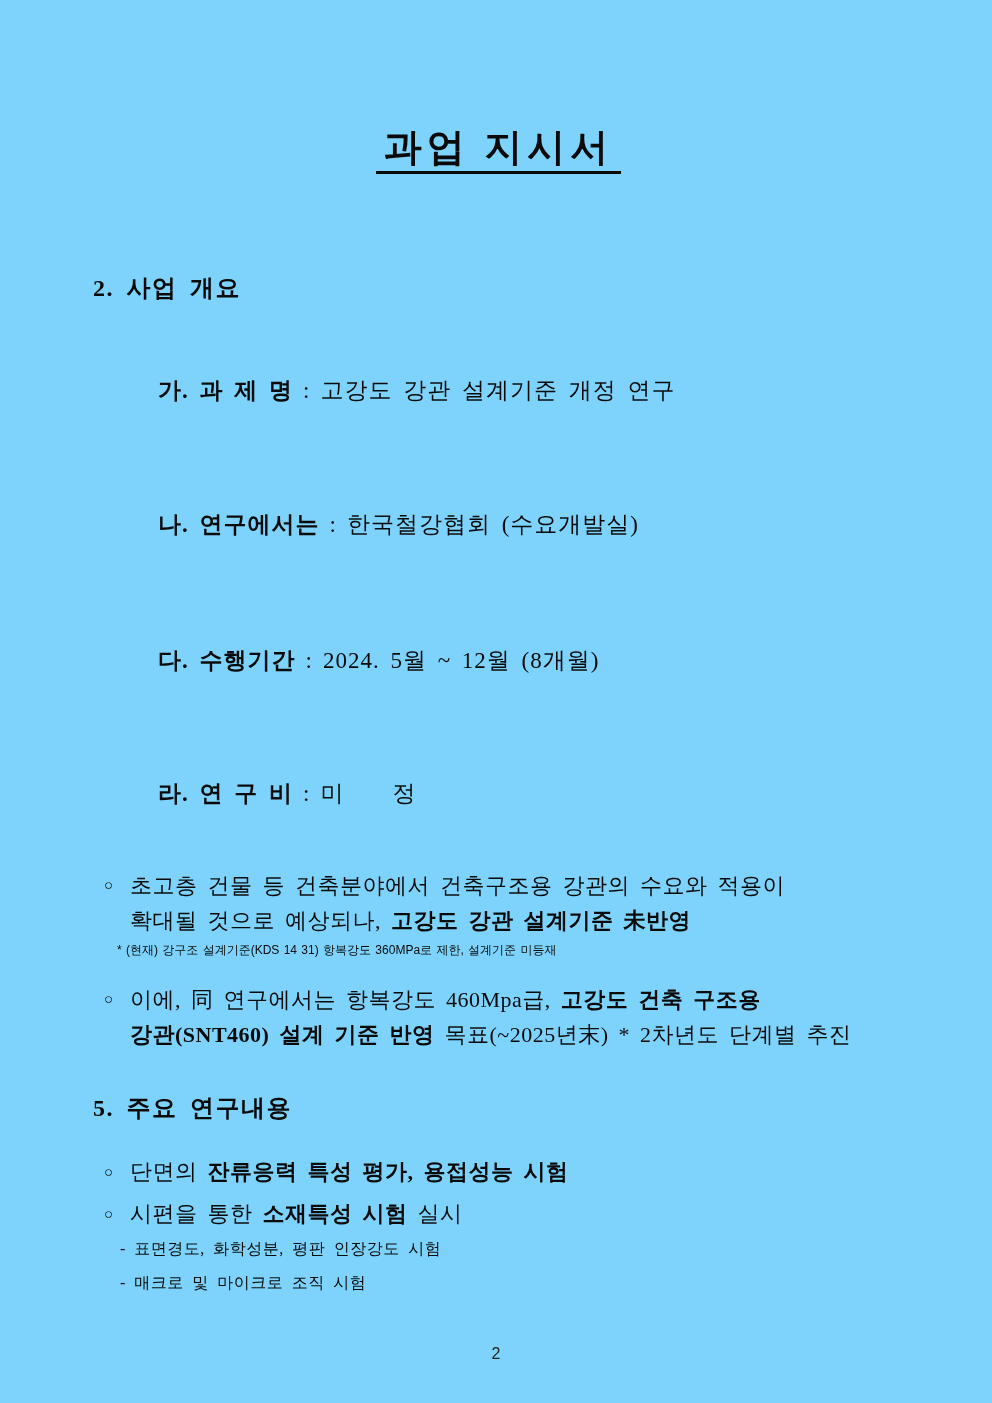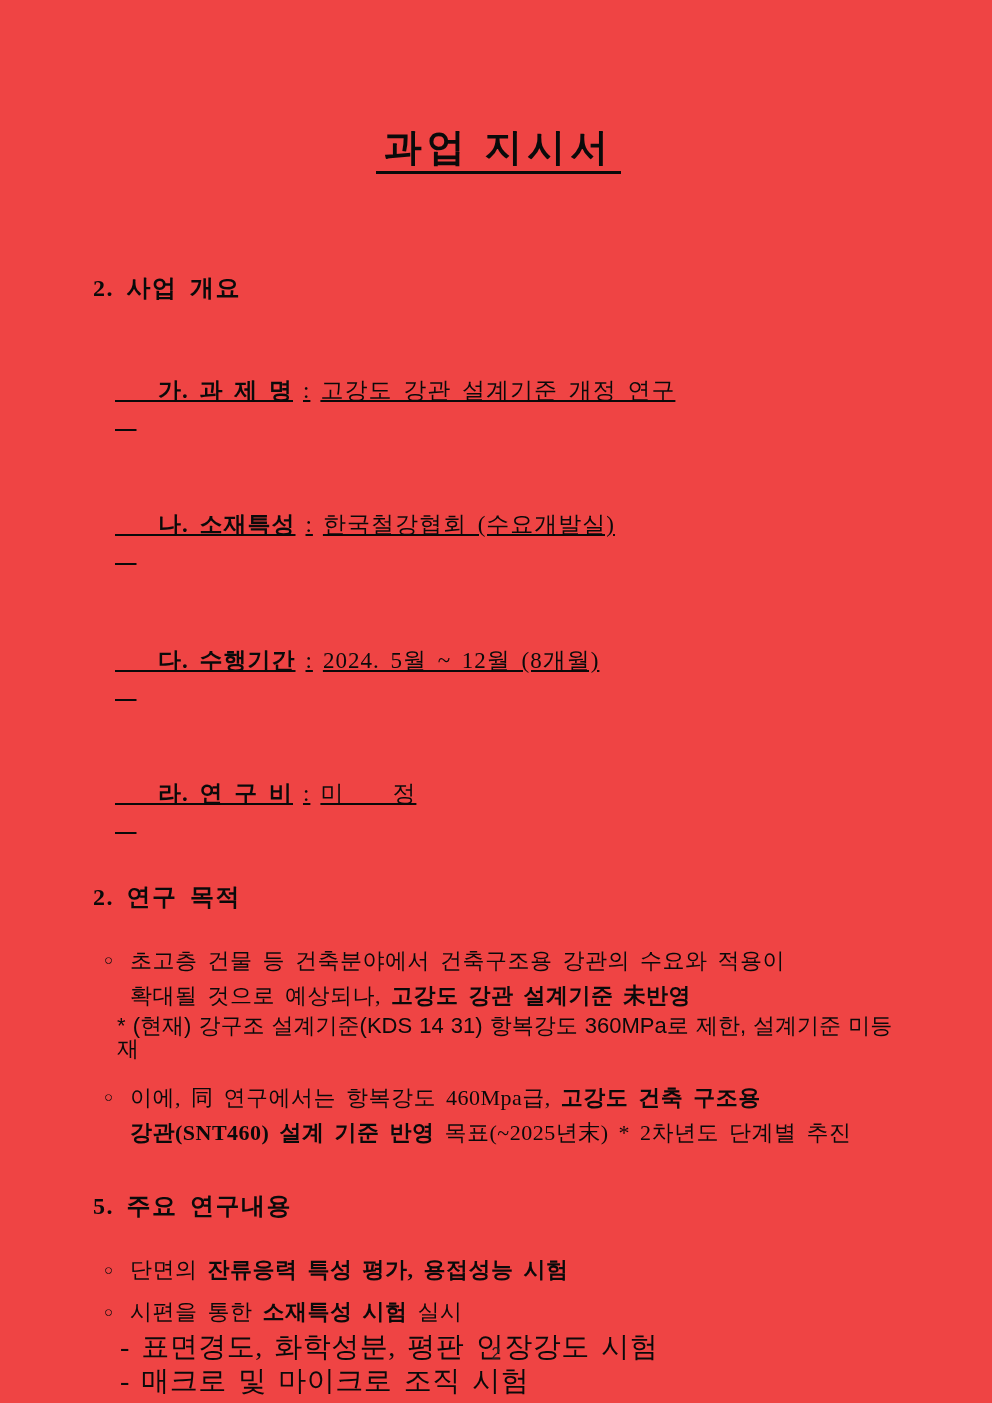--- a/index.html
+++ b/index.html
@@ -1,21 +1,21 @@
 <!DOCTYPE html>
 <html><head>
 <meta charset="utf-8">
 <style>
   html,body { margin:0; padding:0; background:#ffffff; }
   .page {
     position: relative;
     width: 992px;
     height: 1403px;
     margin: 0 auto;
-    background: #ef4444;
+    background: #7dd3fc;
     color: #0a0a0a;
     font-family: "Liberation Serif", "DejaVu Serif", serif;
     box-sizing: border-box;
     padding: 0 88px 0 93px;
     overflow: hidden;
   }
 
   
   .title-block { text-align: center; padding-top: 126px; }
   .doc-title {
@@ -42,21 +42,20 @@
   .sec-h.s3 { margin-top: 41px; }
 
   
   .ov-item {
     padding-left: 22px;
     font-size: 23px;
     line-height: 29px;
     letter-spacing: 1px;
     word-spacing: 4px;
     white-space: pre-wrap;
-    text-decoration: underline;
   }
   .ov-item .lbl { font-weight: bold; }
   .ov-item .sep { margin: 0 10px 0 10px; }
   .ov-item.i1 { margin-top: 44px; }
   .ov-item.i2 { margin-top: 47px; }
   .ov-item.i3 { margin-top: 49px; }
   .ov-item.i4 { margin-top: 46px; }
 
   
   .bullet {
@@ -73,36 +72,36 @@
     font-size: 15px;
     line-height: inherit;
   }
   .sec2 .bullet { line-height: 35px; }
   .sec3 .bullet { line-height: 32px; }
   .bullet .b { font-weight: bold; }
   .seg + .seg { margin-left: 10px; }
 
   .bullet .note {
     font-family: "Liberation Sans", "DejaVu Sans", sans-serif;
-    font-size: 22px;
+    font-size: 12px;
     line-height: 23px;
     letter-spacing: 0px;
     word-spacing: 1px;
     margin-left: -13px;   
     margin-top: 1px;
   }
 
   .bullet.b2-1 { margin-top: 31px; }
   .bullet.b2-2 { margin-top: 20px; }
   .bullet.b3-1 { margin-top: 33px; }
   .bullet.b3-2 { margin-top: 10px; }
 
   .subs { margin-top: 2px; }
   .subs .sub {
-    font-size: 28px;
+    font-size: 16px;
     line-height: 34px;
     letter-spacing: 0.5px;
     word-spacing: 4px;
     margin-left: -10px;   
   }
 
   
   .page-num {
     position: absolute;
     left: 0;
@@ -122,30 +121,29 @@
   <div class="title-block">
     <span class="doc-title">과업 지시서</span>
   </div>
 
   <div class="sec-h s1">2. 사업 개요</div>
 
   <div class="ov-item i1">
     <span class="lbl">가. 과 제 명</span><span class="sep">:</span><span class="val">고강도 강관 설계기준 개정 연구</span>
   </div>
   <div class="ov-item i2">
-    <span class="lbl">나. 소재특성</span><span class="sep">:</span><span class="val">한국철강협회 (수요개발실)</span>
+    <span class="lbl">나. 연구에서는</span><span class="sep">:</span><span class="val">한국철강협회 (수요개발실)</span>
   </div>
   <div class="ov-item i3">
     <span class="lbl">다. 수행기간</span><span class="sep">:</span><span class="val">2024. 5월 ~ 12월 (8개월)</span>
   </div>
   <div class="ov-item i4">
     <span class="lbl">라. 연 구 비</span><span class="sep">:</span><span class="val">미　　정</span>
   </div>
 
-  <div class="sec-h s2">2. 연구 목적</div>
 
   <div class="sec2">
     <div class="bullet b2-1">
       <span class="circle">○</span>
       <div>
         <span class="seg">초고층 건물 등 건축분야에서 건축구조용 강관의 수요와 적용이</span>
       </div>
       <div>
         <span class="seg">확대될 것으로 예상되나,</span><span class="seg b">고강도 강관 설계기준 未반영</span>
       </div>

